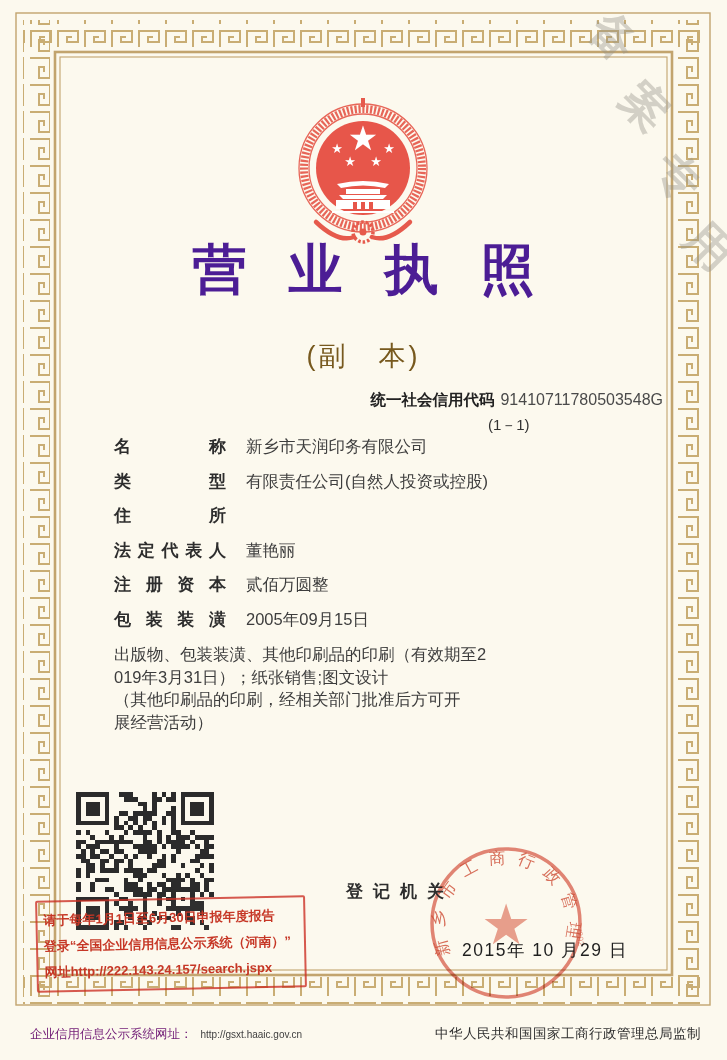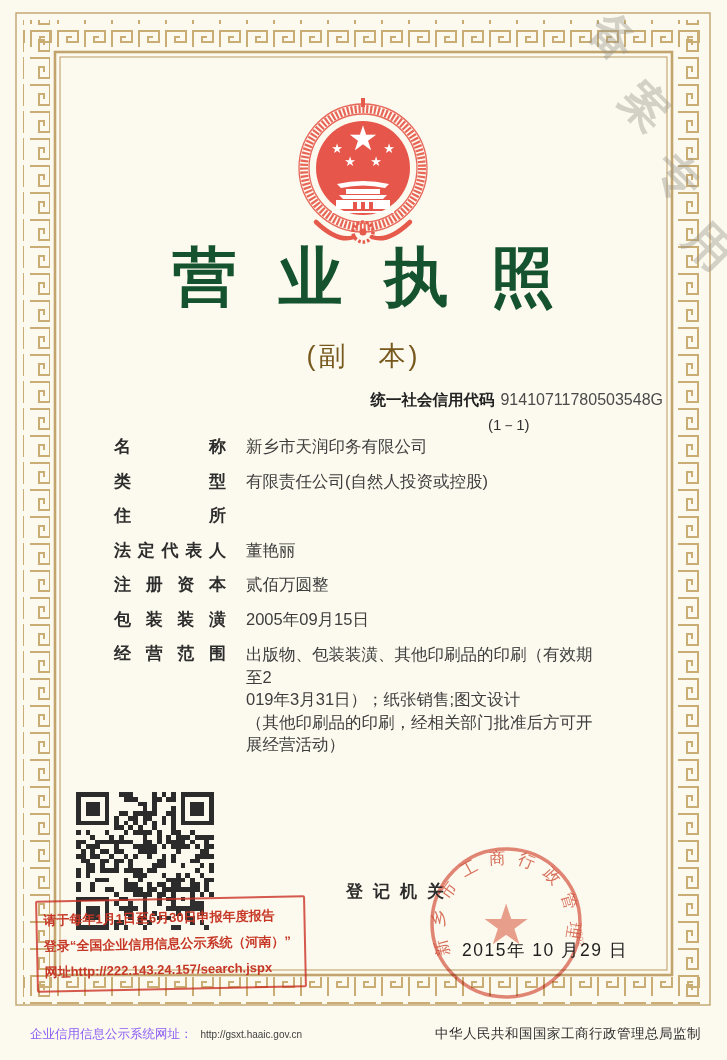--- a/index.html
+++ b/index.html
@@ -11,21 +11,21 @@
   .abs{position:absolute;}
   
   .border-svg{position:absolute;left:0;top:0;z-index:1;}
   
   .wm-char{position:absolute;z-index:2;font-size:46px;font-weight:700;
     color:rgba(150,147,138,.40);transform:rotate(45deg);}
   
   .emblem{left:288px;top:96px;width:150px;height:154px;z-index:3;}
   
   .title{left:0;right:0;top:234px;z-index:3;text-align:center;
-    font-size:64px;font-weight:700;color:#14532d;
+    font-size:54px;font-weight:700;color:#4c1d95;
     letter-spacing:42px;padding-left:42px;}
   .subtitle{left:0;right:0;top:338px;z-index:3;text-align:center;
     font-size:27px;color:#77591e;letter-spacing:3px;}
   
   .credit{top:390px;right:64px;z-index:3;text-align:center;}
   .credit .lbl{font-weight:700;font-size:15.5px;color:#222;}
   .credit .num{font-size:16px;color:#4a4a4a;margin-left:6px;}
   .credit .pageno{margin-top:5px;padding-right:16px;font-size:15px;color:#333;}
   
   .fields{left:114px;top:436px;width:486px;z-index:3;}
@@ -46,21 +46,21 @@
   
   .reg-label{left:346px;top:880px;z-index:5;font-size:17px;font-weight:700;
     color:#2d2d2d;letter-spacing:10px;}
   .seal{left:418px;top:830px;width:176px;height:186px;z-index:4;
     mix-blend-mode:multiply;}
   .reg-date{left:462px;top:938px;z-index:5;font-size:17.5px;color:#1f1f1f;
     letter-spacing:1.5px;}
   
   .footer{left:30px;right:26px;top:1024px;z-index:3;display:flex;
     justify-content:space-between;align-items:baseline;}
-  .footer .f-left{font-size:12.5px;color:#8b5cf6;}
+  .footer .f-left{font-size:12.5px;color:#701a75;}
   .footer .f-url{font-size:10px;color:#3f3f3f;margin-left:8px;}
   .footer .f-right{font-size:13.5px;color:#2e2e2e;letter-spacing:.5px;}
 </style>
 </head>
 <body>
 
 <svg class="border-svg" width="727" height="1060" viewBox="0 0 727 1060">
   <defs>
     <pattern id="gk" width="27" height="27" patternUnits="userSpaceOnUse">
       <path d="M4,24 V4 H24 V15 H13 V10 H18" fill="none" stroke="#c9ad74" stroke-width="2"></path>
@@ -140,21 +140,20 @@
   </div>
   <div class="frow">
     <span class="flabel">注册资本</span>
     <span class="fvalue">贰佰万圆整</span>
   </div>
   <div class="frow">
     <span class="flabel">包装装潢</span>
     <span class="fvalue">2005年09月15日</span>
   </div>
   <div class="frow">
-    <span class="flabel">经营范围</span>
     <span class="fvalue">
       <span class="scope-line" style="display:block">出版物、包装装潢、其他印刷品的印刷（有效期至2</span>
       <span class="scope-line" style="display:block">019年3月31日）；纸张销售;图文设计</span>
       <span class="scope-line" style="display:block">（其他印刷品的印刷，经相关部门批准后方可开</span>
       <span class="scope-line" style="display:block">展经营活动）</span>
     </span>
   </div>
 </div>
 
 <div class="abs qr"><svg viewBox="0 0 29 29" width="100%" height="100%" shape-rendering="crispEdges">

